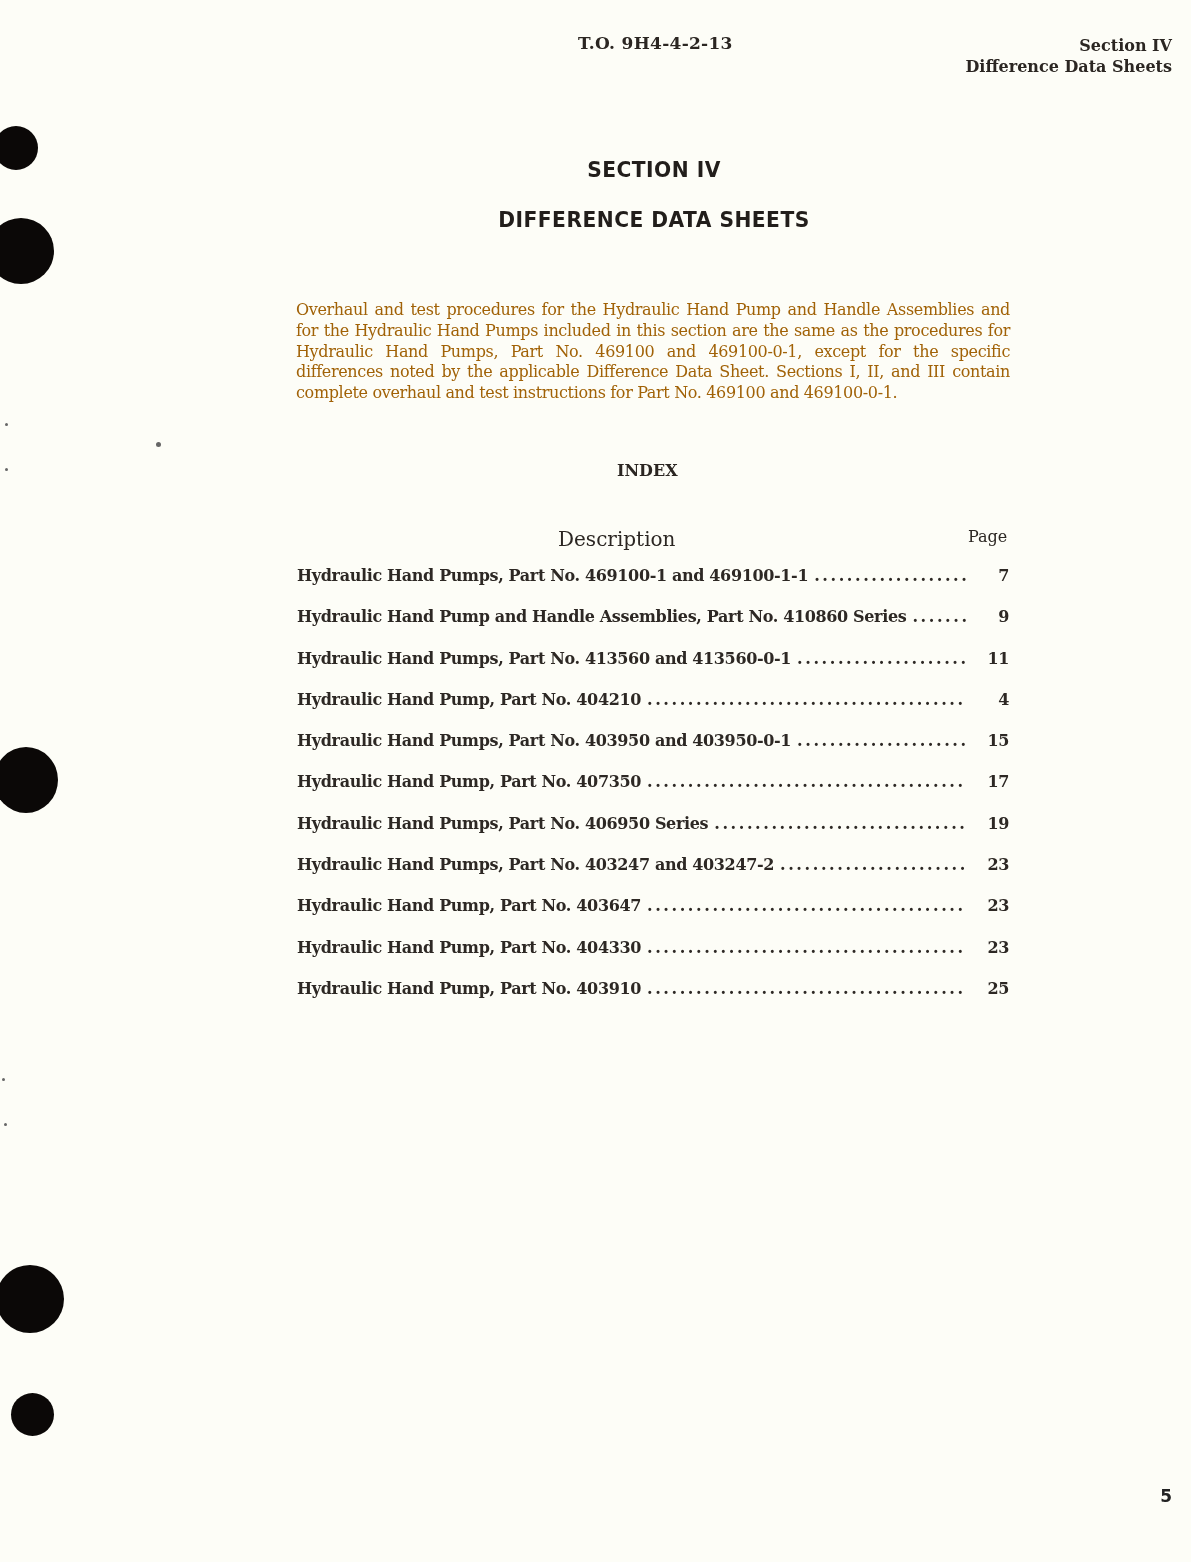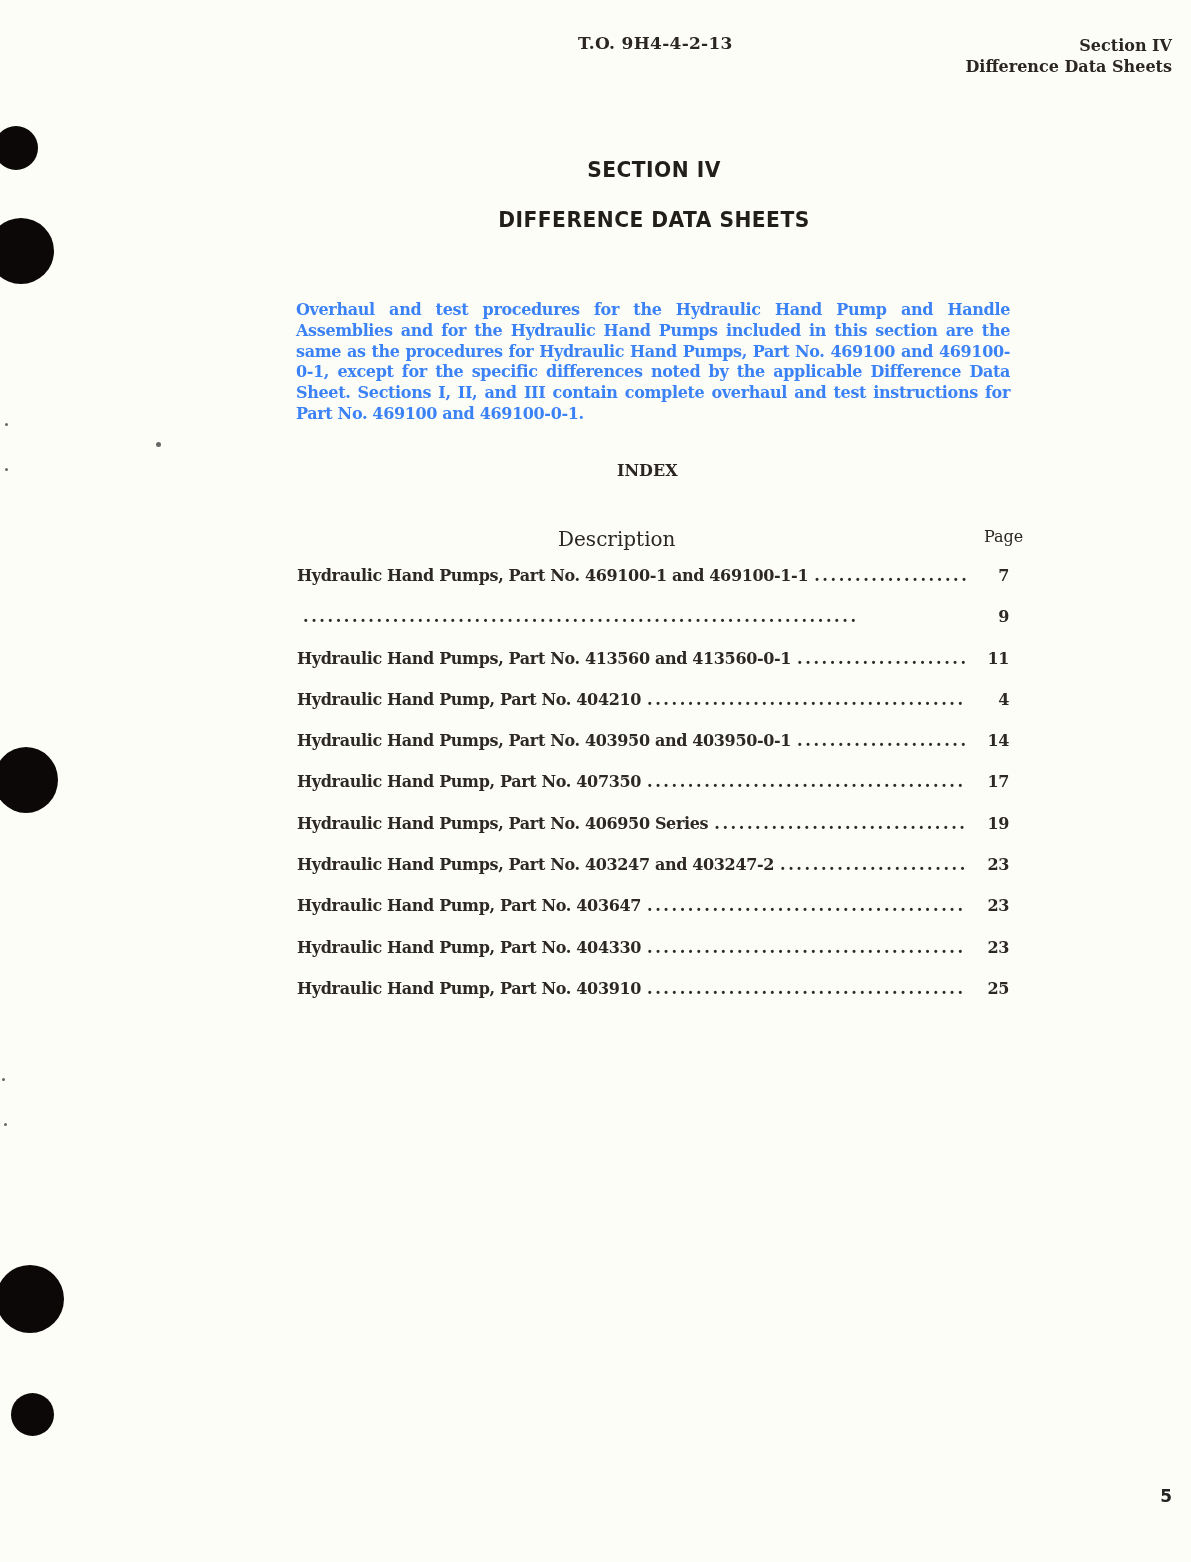--- a/index.html
+++ b/index.html
@@ -36,38 +36,37 @@
     }
     .title-1 { top: 157px; }
     .title-2 { top: 207px; }
 
     
     .intro {
       left: 296px; top: 300px; width: 714px;
       font-size: 16px; line-height: 20.8px;
       text-align: justify;
       font-family: "DejaVu Serif", serif;
-      font-weight: bold;
-      color: #3b82f6;
+      font-weight: normal;
+      color: #a16207;
       letter-spacing: -0.35px;
     }
 
     .index-heading {
       left: 617px; top: 461px;
       font-size: 16px; font-weight: bold;
       font-family: "DejaVu Serif", serif;
     }
     .col-desc {
       left: 558px; top: 527px; font-size: 20px;
       font-family: "DejaVu Serif", serif;
     }
     .col-page {
       left: 968px; top: 527px; font-size: 16px;
       font-family: "DejaVu Serif", serif;
-      margin-left: 16px;
     }
 
     
     .index-list {
       left: 297px; top: 566px; width: 712px;
       margin: 0; padding: 0; list-style: none;
     }
     .index-row {
       display: flex; align-items: baseline;
       height: 41.3px;
@@ -123,37 +122,38 @@
 <div class="abs col-desc">Description</div>
 <div class="abs col-page">Page</div>
 
 <ul class="abs index-list">
   <li class="index-row">
     <span class="index-desc">Hydraulic Hand Pumps, Part No. 469100-1 and 469100-1-1</span>
     <span class="index-leader">....................................................................</span>
     <span class="index-page">7</span>
   </li>
   <li class="index-row">
+    <span class="index-desc">Hydraulic Hand Pump and Handle Assemblies, Part No. 410860 Series</span>
     <span class="index-leader">....................................................................</span>
     <span class="index-page">9</span>
   </li>
   <li class="index-row">
     <span class="index-desc">Hydraulic Hand Pumps, Part No. 413560 and 413560-0-1</span>
     <span class="index-leader">....................................................................</span>
     <span class="index-page">11</span>
   </li>
   <li class="index-row">
     <span class="index-desc">Hydraulic Hand Pump, Part No. 404210</span>
     <span class="index-leader">....................................................................</span>
     <span class="index-page">4</span>
   </li>
   <li class="index-row">
     <span class="index-desc">Hydraulic Hand Pumps, Part No. 403950 and 403950-0-1</span>
     <span class="index-leader">....................................................................</span>
-    <span class="index-page">14</span>
+    <span class="index-page">15</span>
   </li>
   <li class="index-row">
     <span class="index-desc">Hydraulic Hand Pump, Part No. 407350</span>
     <span class="index-leader">....................................................................</span>
     <span class="index-page">17</span>
   </li>
   <li class="index-row">
     <span class="index-desc">Hydraulic Hand Pumps, Part No. 406950 Series</span>
     <span class="index-leader">....................................................................</span>
     <span class="index-page">19</span>

